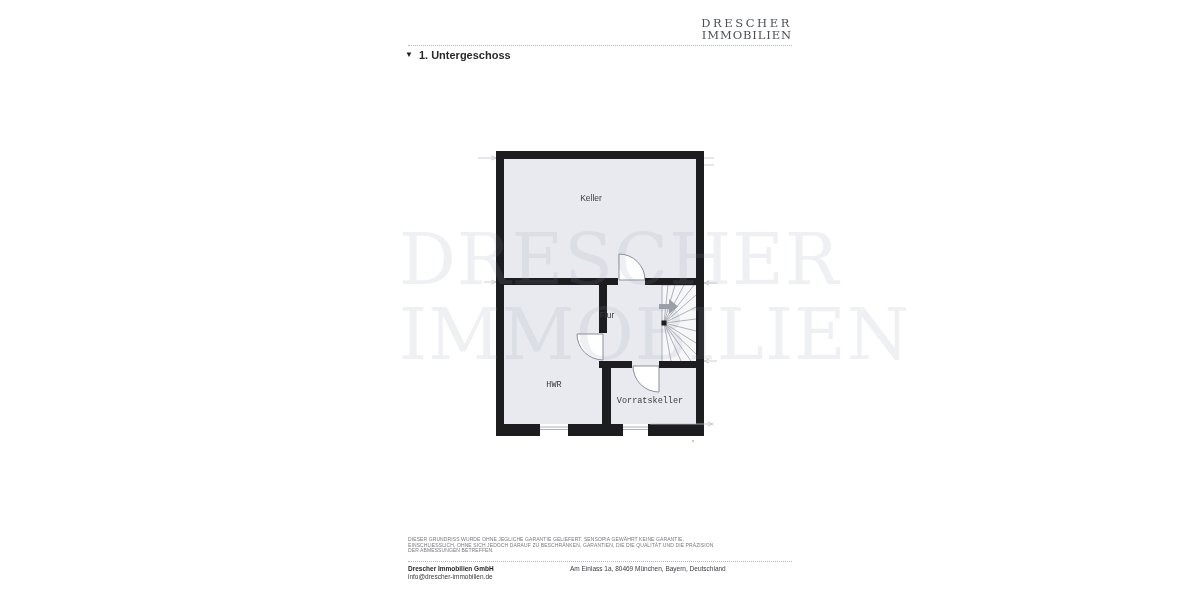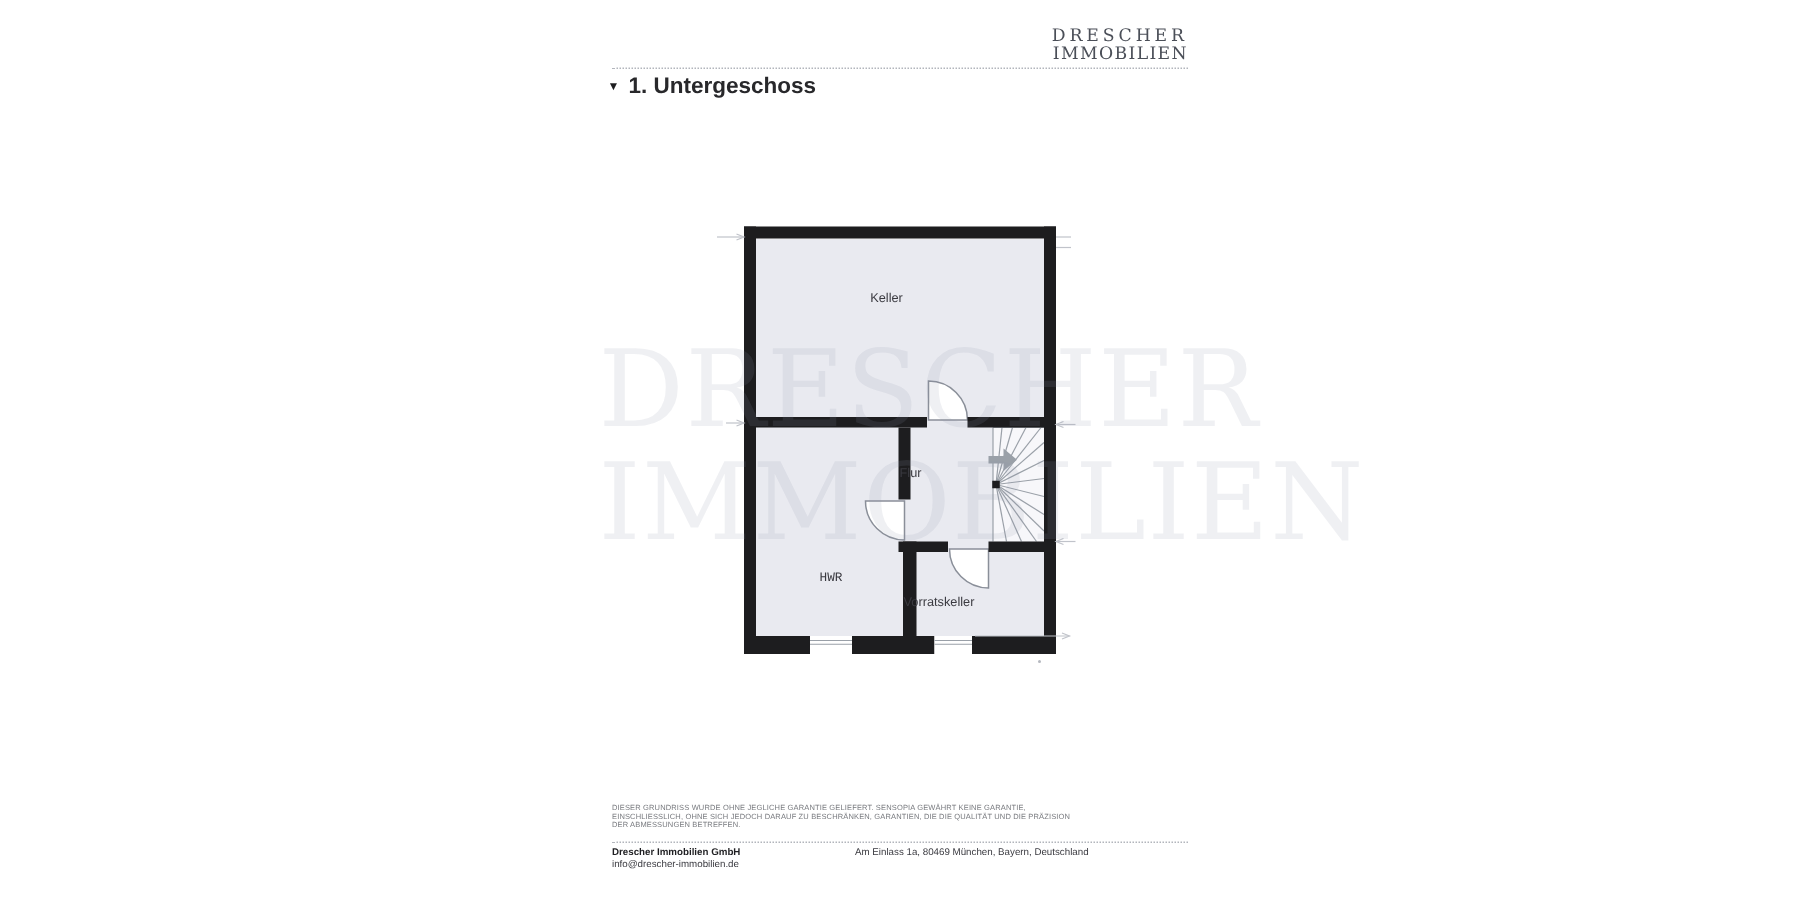--- a/index.html
+++ b/index.html
@@ -15,21 +15,21 @@
   .logo .l1{font-size:11.5px;letter-spacing:2.6px;line-height:12px;}
   .logo .l2{font-size:11.5px;letter-spacing:0.9px;line-height:12px;}
 
   .rule{position:absolute;left:0;width:384px;border-top:1px dotted #b2b5bc;height:0;}
   .rule.top{top:45px;}
   .rule.bottom{top:561px;}
 
   
   .sec-title{position:absolute;left:-3px;top:49px;display:flex;align-items:center;gap:6px;cursor:default;}
   .sec-title .tri{font-size:8px;color:#1d1d1f;line-height:10px;}
-  .sec-title .txt{font-size:15px;font-weight:bold;color:#28282b;}
+  .sec-title .txt{font-size:11px;font-weight:bold;color:#28282b;}
 
   
   .watermark{position:absolute;left:399px;top:222px;width:396px;text-align:center;
              font-family:"DejaVu Serif","Liberation Serif",serif;
              color:rgba(140,146,168,0.14);pointer-events:none;z-index:5;}
   .watermark div{font-size:71px;line-height:75px;letter-spacing:1px;white-space:nowrap;}
 
   
   .plan-svg{position:absolute;left:0;top:0;z-index:2;}
 
@@ -130,21 +130,21 @@
 </svg>
 
 <div class="watermark">
   <div>DRESCHER</div>
   <div>IMMOBILIEN</div>
 </div>
 
 <div class="room-label" style="left:591px;top:198px;">Keller</div>
 <div class="room-label" style="left:607px;top:315px;">Flur</div>
 <div class="room-label" style="left:554px;top:385px;font-family:Liberation Mono, monospace;">HWR</div>
-<div class="room-label" style="left:626px;top:401px;">Vorratskeller</div>
+<div class="room-label" style="left:650px;top:401px;font-family:Liberation Mono, monospace;">Vorratskeller</div>
 
 <div class="page">
 
   <div class="logo">
     <div class="l1">DRESCHER</div>
     <div class="l2">IMMOBILIEN</div>
   </div>
 
   <div class="rule top"></div>
 

